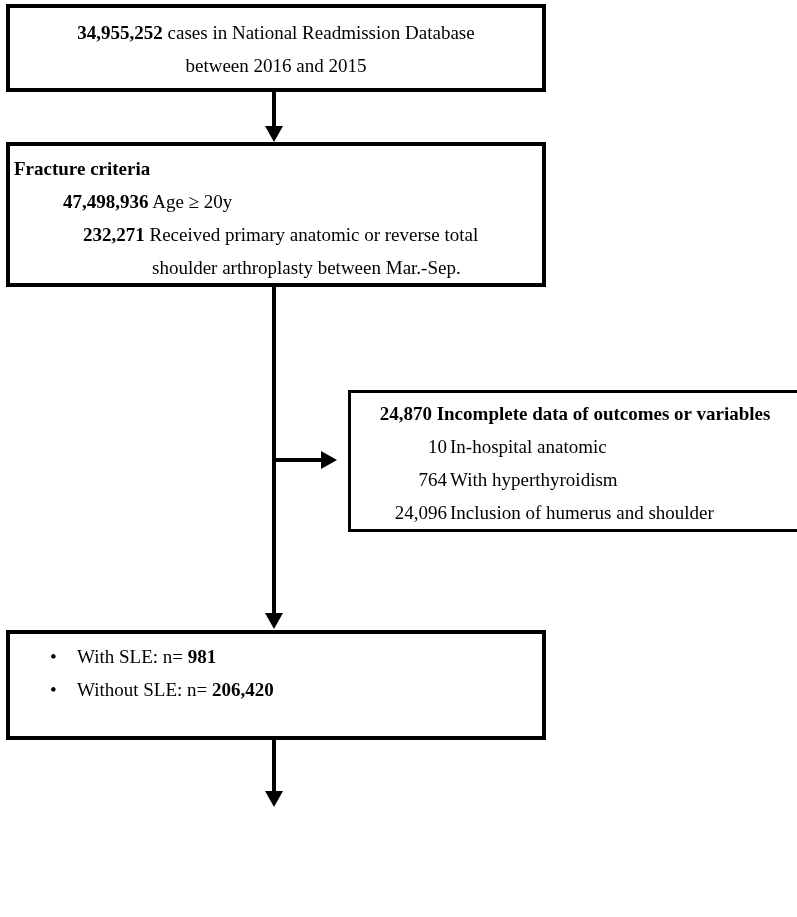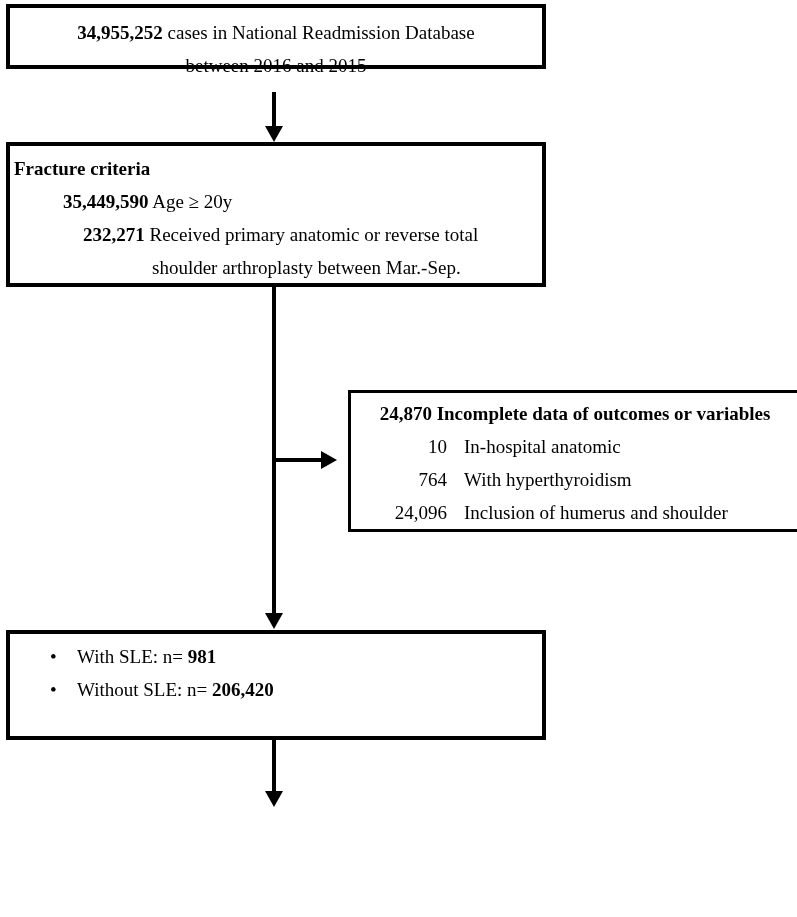--- a/index.html
+++ b/index.html
@@ -9,34 +9,34 @@
     font-size:19px; line-height:33px; overflow:hidden;
   }
   .box {
     position:absolute; box-sizing:border-box; border:4px solid #000000;
     background:#ffffff; padding:6px 4px 0 4px;
   }
   .line { white-space:nowrap; }
   .center { text-align:center; }
   b { font-weight:bold; }
 
-  .box1 { left:6px;  top:4px;   width:540px; height:65px;  text-align:center; padding-top:8px; }
+  .box1 { left:6px;  top:4px;   width:540px; height:88px;  text-align:center; padding-top:8px; }
   .box2 { left:6px;  top:142px; width:540px; height:145px; }
   .box3 { left:348px;top:390px; width:454px; height:142px; border-width:3px; padding-top:4px; }
   .box4 { left:6px;  top:630px; width:540px; height:110px; }
   .box5 { left:6px;  top:808px; width:540px; height:106px; }
 
   .ind1 { padding-left:49px; }
   .ind2 { padding-left:69px; }
   .ind3 { padding-left:138px; }
 
   .bullet-line { padding-left:36px; }
   .bullet { display:inline-block; width:27px; }
 
-  .b3num { display:inline-block; width:92px; text-align:right; margin-right:17px; }
+  .b3num { display:inline-block; width:92px; text-align:right; margin-right:3px; }
 
   .vline, .hline { position:absolute; background:#000000; }
   .vline { width:4px; }
   .hline { height:4px; }
   .tri { position:absolute; width:0; height:0; }
   .tri-down  { border-left:9px solid transparent; border-right:9px solid transparent; border-top:16px solid #000000; }
   .tri-right { border-top:9px solid transparent; border-bottom:9px solid transparent; border-left:16px solid #000000; }
 </style>
 </head>
 <body>
@@ -46,21 +46,21 @@
   <div class="box box1">
     <div class="line center"><b>34,955,252</b><span> cases in National Readmission Database</span></div>
     <div class="line center">between 2016 and 2015</div>
   </div>
 
   <div class="vline" style="left:272px;top:92px;height:36px"></div>
   <div class="tri tri-down" style="left:265px;top:126px"></div>
 
   <div class="box box2">
     <div class="line"><b>Fracture criteria</b></div>
-    <div class="line ind1"><b>35,449,590</b><span> Age ≥ 20y</span></div>
+    <div class="line ind1"><b>47,498,936</b><span> Age ≥ 20y</span></div>
     <div class="line ind2"><b>232,271</b><span> Received primary anatomic or reverse total</span></div>
     <div class="line ind3">shoulder arthroplasty between Mar.-Sep.</div>
   </div>
 
   <div class="vline" style="left:272px;top:285px;height:330px"></div>
   <div class="tri tri-down" style="left:265px;top:613px"></div>
 
   <div class="hline" style="left:274px;top:458px;width:49px"></div>
   <div class="tri tri-right" style="left:321px;top:451px"></div>
 

